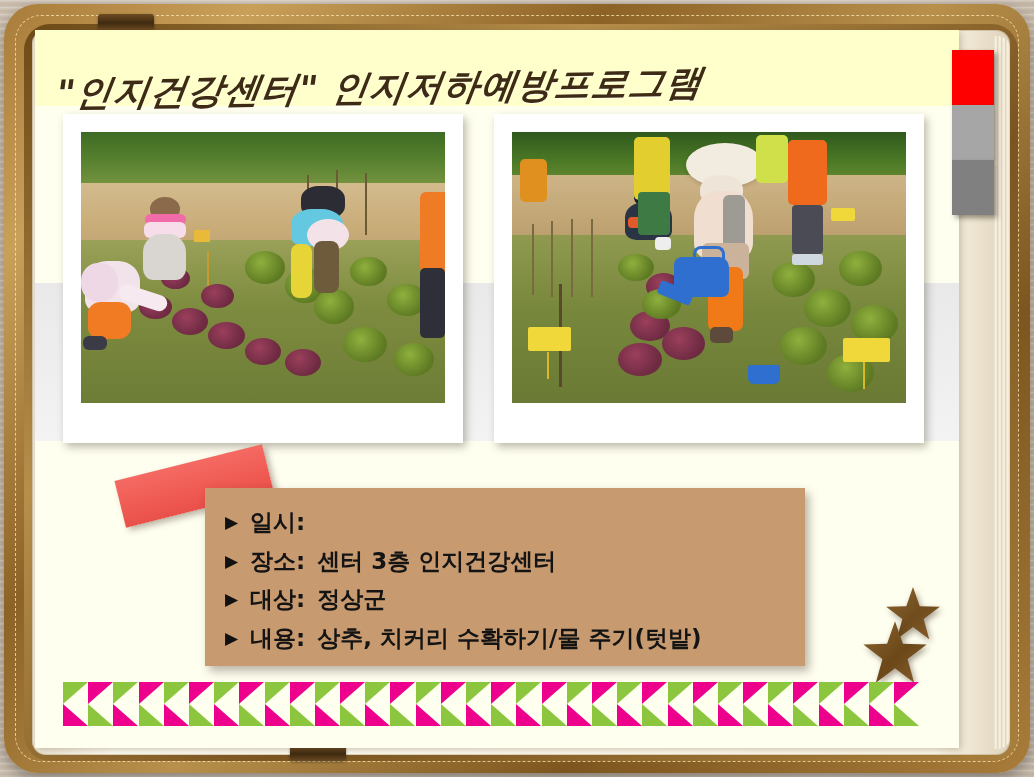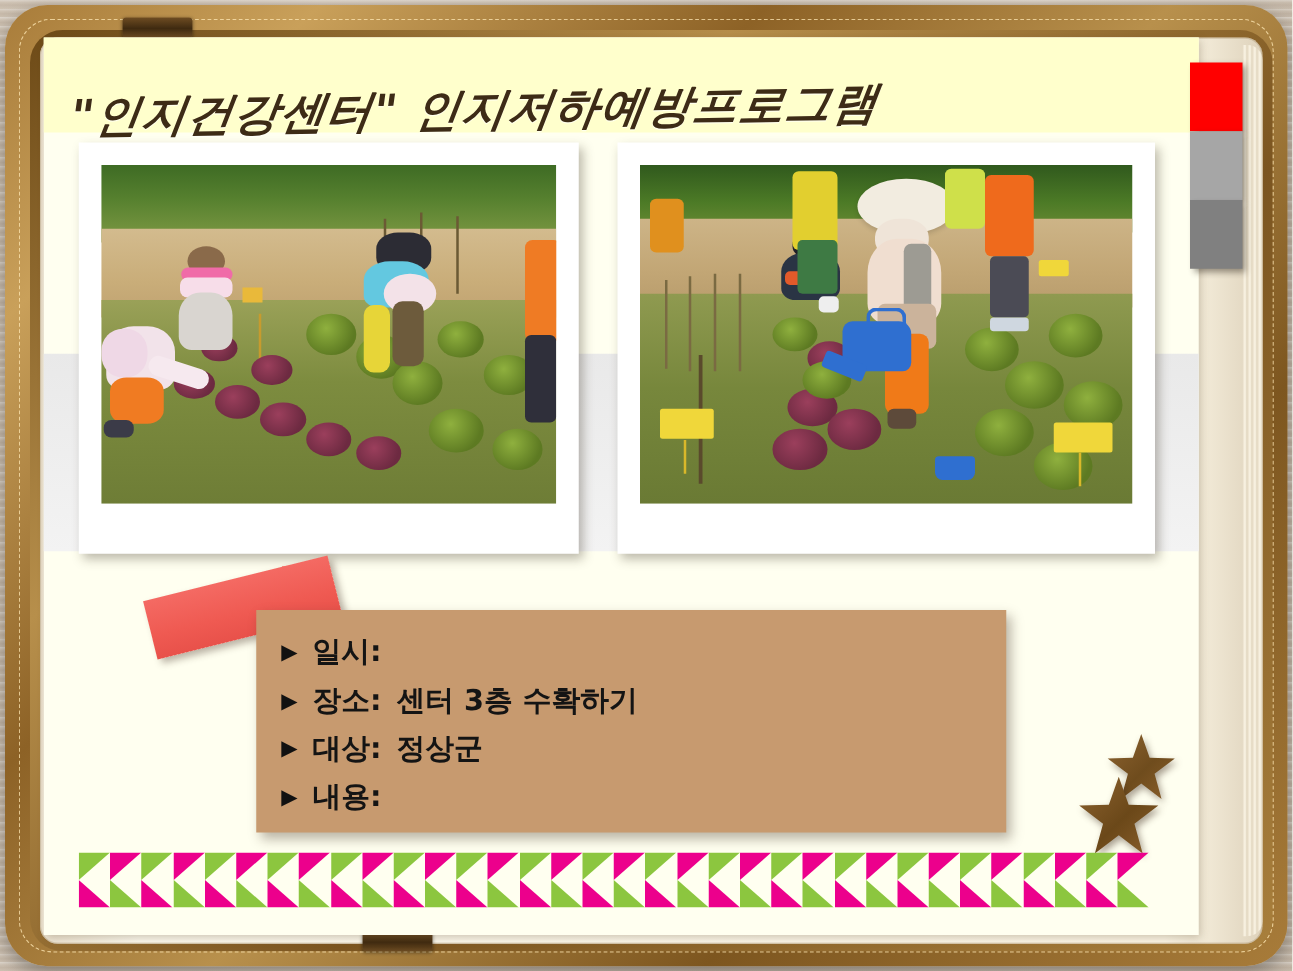--- a/index.html
+++ b/index.html
@@ -319,32 +319,33 @@
     <div id="bullet-list">
 
       <div class="bullet-row">
         <span class="bullet-mark">▶</span>
         <span>일시:</span>
       </div>
 
       <div class="bullet-row">
         <span class="bullet-mark">▶</span>
         <span>장소:</span>
-        <span>센터 3층 수확하기</span>
+        <span>센터 3층 인지건강센터</span>
       </div>
 
       <div class="bullet-row">
         <span class="bullet-mark">▶</span>
         <span>대상:</span>
         <span>정상군</span>
       </div>
 
       <div class="bullet-row">
         <span class="bullet-mark">▶</span>
         <span>내용:</span>
+        <span>상추, 치커리 수확하기/물 주기(텃밭)</span>
       </div>
 
     </div>
   </div>
 
   <div class="star" id="star-top" style="left:885px;top:586px;">
     <svg width="56" height="56" viewBox="0 0 100 100">
       <defs>
           <linearGradient id="sg1" x1="0" y1="0" x2="1" y2="1">
         <stop offset="0%" stop-color="#8d6330"></stop>

